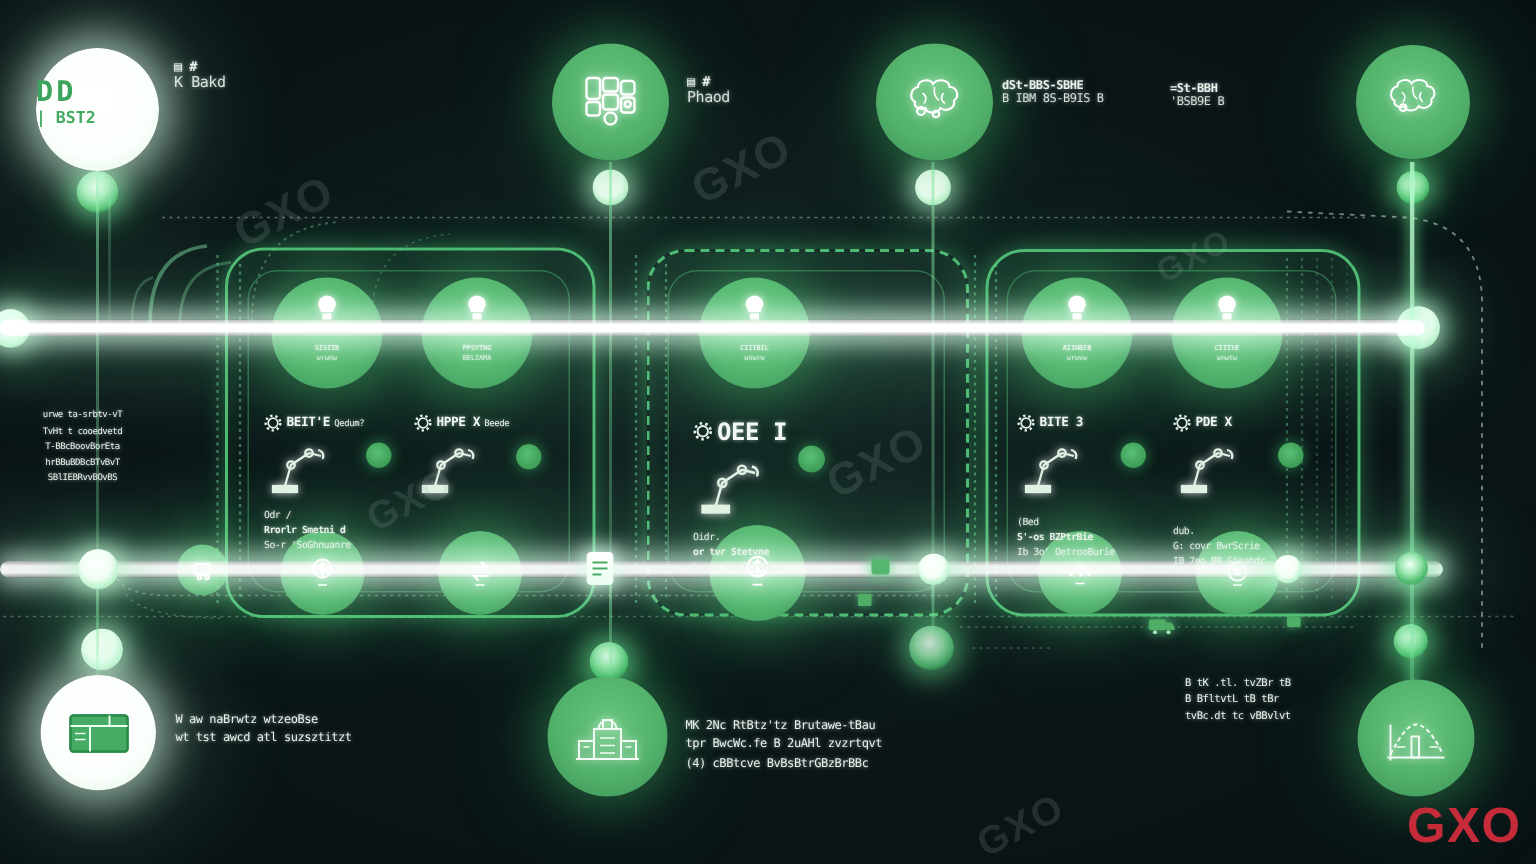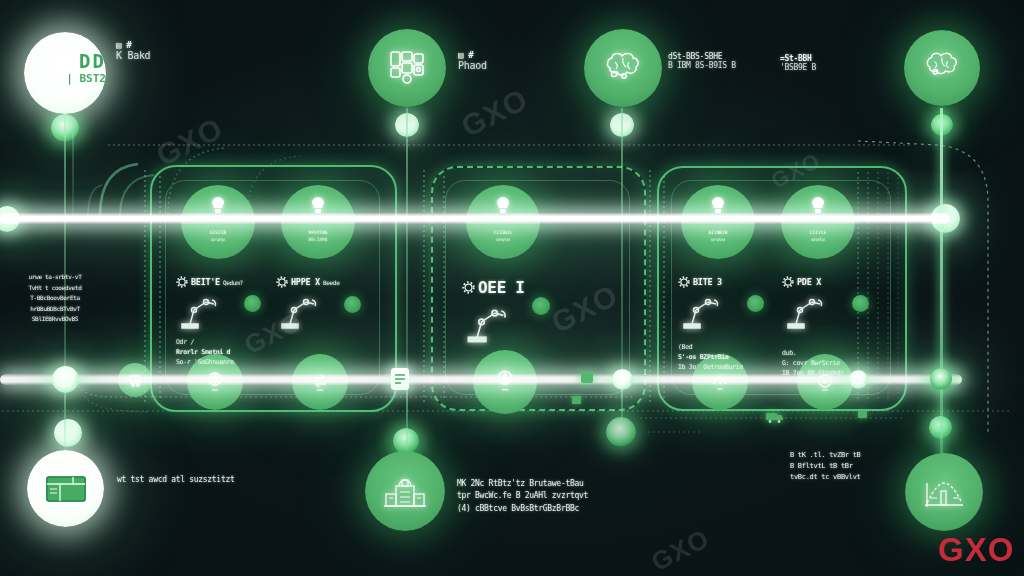--- a/index.html
+++ b/index.html
@@ -155,21 +155,21 @@
     </div>
   <div class="abs micro" style="left:688px;top:230px;width:60px;z-index:4;">
     <div>AIINBIB</div>
       <div style="opacity:.8">wrwvw</div>
     </div>
   <div class="abs micro" style="left:788px;top:230px;width:60px;z-index:4;">
     <div>CIIItE</div>
       <div style="opacity:.8">wnwtw</div>
     </div>
 
-  <div class="abs circle-white" style="left:24px;top:32px;width:82px;height:82px;z-index:4;text-align:right;">
+  <div class="abs circle-white" style="left:24px;top:32px;width:82px;height:82px;z-index:4;text-align:left;">
     <div style="margin-top:18px;font-size:19px;font-weight:bold;color:#3ca45c;letter-spacing:2px;font-family:'DejaVu Sans Mono',monospace;">DD</div>
     <div style="font-size:11px;font-weight:bold;color:#45ab63;font-family:'DejaVu Sans Mono',monospace;">| BST2</div>
   </div>
   <div class="abs" style="left:116px;top:40px;z-index:5;">
     <div class="garble lbl1">▤ #</div>
     <div class="garble lbl2">K Bakd</div>
   </div>
 
   <div class="abs circle-green" style="left:368px;top:29px;width:78px;height:78px;z-index:4;"></div>
   <svg class="abs icon-glow" style="left:389px;top:50px;" width="36" height="36" viewBox="0 0 36 36" fill="none" stroke="#fff" stroke-width="1.6">
@@ -188,21 +188,21 @@
   </div>
 
   <div class="abs circle-green" style="left:584px;top:29px;width:78px;height:78px;z-index:4;"></div>
   <svg class="abs icon-glow" style="left:602px;top:50px;" width="42" height="36" viewBox="0 0 42 36" fill="none" stroke="#fff" stroke-width="1.4">
     <path d="M8,18 c-4,-2 -3,-9 2,-10 c0,-5 8,-6 10,-2 c3,-4 11,-3 11,2 c5,0 7,6 3,9 c1,5 -5,8 -9,5 c-2,4 -9,4 -10,0 c-4,2 -8,-1 -7,-4 z"></path>
     <path d="M13,12 q4,3 1,7 M21,8 q-1,6 3,9 M27,12 q-3,4 1,7" stroke-width="1.1"></path>
     <circle cx="12" cy="24" r="2.6"></circle>
       <circle cx="22" cy="26" r="2.2"></circle>
   </svg>
   <div class="abs" style="left:668px;top:52px;z-index:5;">
-    <div class="garble" style="font-size:8px;font-weight:normal;">dSt-BBS-SBHE</div>
+    <div class="garble" style="font-size:8px;font-weight:bold;">dSt-BBS-SBHE</div>
     <div class="garble" style="font-size:8px;opacity:.9;">B IBM 8S-B9IS B</div>
   </div>
 
   <div class="abs circle-green" style="left:904px;top:30px;width:76px;height:76px;z-index:4;"></div>
   <svg class="abs icon-glow" style="left:922px;top:50px;" width="40" height="34" viewBox="0 0 42 36" fill="none" stroke="#fff" stroke-width="1.4">
     <path d="M8,18 c-4,-2 -3,-9 2,-10 c0,-5 8,-6 10,-2 c3,-4 11,-3 11,2 c5,0 7,6 3,9 c1,5 -5,8 -9,5 c-2,4 -9,4 -10,0 c-4,2 -8,-1 -7,-4 z"></path>
     <path d="M13,12 q4,3 1,7 M21,8 q-1,6 3,9 M27,12 q-3,4 1,7" stroke-width="1.1"></path>
     <circle cx="14" cy="23" r="2.4"></circle>
   </svg>
   <div class="abs" style="left:780px;top:54px;width:84px;z-index:5;">
@@ -274,20 +274,25 @@
         </svg>
       <span class="card-title garble" style="font-size:16px;">OEE I</span>
     </div>
     <svg class="icon-glow" style="margin:5px 0 0 2px;" width="46" height="42" viewBox="0 0 42 38" fill="none" stroke="#dff2e4" stroke-width="1.5">
       <rect x="4" y="32" width="16" height="4" fill="#dff2e4"></rect>
         <path d="M12,32 L16,18 L28,10"></path>
         <circle cx="16" cy="18" r="2.5"></circle>
         <circle cx="28" cy="10" r="2.5"></circle>
         <path d="M28,10 l8,2 M34,8 a4,4 0 0,1 3,6"></path>
     </svg>
+    <div class="garble garble-sm" style="margin-top:4px;">
+      <div>Oidr.</div>
+      <div style="font-weight:bold">or tvr Stetvne</div>
+      <div>b t/o Qtrfcrvmdie</div>
+    </div>
   </div>
   <div class="abs gdot" style="left:532px;top:297px;width:18px;height:18px;"></div>
 
   <div class="abs" style="left:678px;top:276px;width:96px;z-index:5;">
     <div style="display:flex;align-items:center;gap:3px;">
       <svg width="12" height="12" viewBox="0 0 12 12" fill="none" stroke="#e9f2ec">
           <circle cx="6" cy="6" r="3.2" stroke-width="1.2"></circle>
           <circle cx="6" cy="6" r="4.9" stroke-width="1.6" stroke-dasharray="1.6,1.9"></circle>
         </svg>
       <span class="card-title garble">BITE 3</span>
@@ -396,20 +401,21 @@
   <div class="abs" style="left:858px;top:411px;width:9px;height:7px;background:#4fae66;border-radius:1px;box-shadow:0 0 6px rgba(90,210,130,.6);z-index:4;"></div>
 
   <div class="abs circle-white" style="left:27px;top:450px;width:77px;height:77px;z-index:4;"></div>
   <svg class="abs" style="left:46px;top:476px;z-index:5;" width="40" height="26" viewBox="0 0 40 26" fill="none" stroke="#3ea55e" stroke-width="1.6">
     <rect x="1" y="1" width="38" height="24" rx="2" fill="#46ab63"></rect>
     <rect x="1" y="1" width="38" height="24" rx="2" stroke="#2e8a4c"></rect>
     <path d="M1,8 h38 M14,8 v17 M27,1 v7" stroke="#e9fff0" stroke-width="1.3"></path>
     <path d="M4,13 h7 M4,17 h7" stroke="#e9fff0" stroke-width="1"></path>
   </svg>
   <div class="abs garble btxt" style="left:117px;top:474px;width:215px;z-index:5;">
+    <div>W aw naBrwtz wtzeoBse</div>
     <div>wt tst awcd atl suzsztitzt</div>
   </div>
 
   <div class="abs circle-green" style="left:365px;top:451px;width:80px;height:80px;z-index:4;"></div>
   <svg class="abs icon-glow" style="left:382px;top:472px;z-index:5;" width="46" height="38" viewBox="0 0 46 38" fill="none" stroke="#f2fbf4" stroke-width="1.3">
     <path d="M2,34 h42"></path>
       <rect x="14" y="14" width="18" height="20"></rect>
       <path d="M17,14 a6,6 0 0,1 12,0"></path>
       <rect x="20" y="8" width="6" height="6"></rect>
     <rect x="4" y="22" width="10" height="12"></rect>

